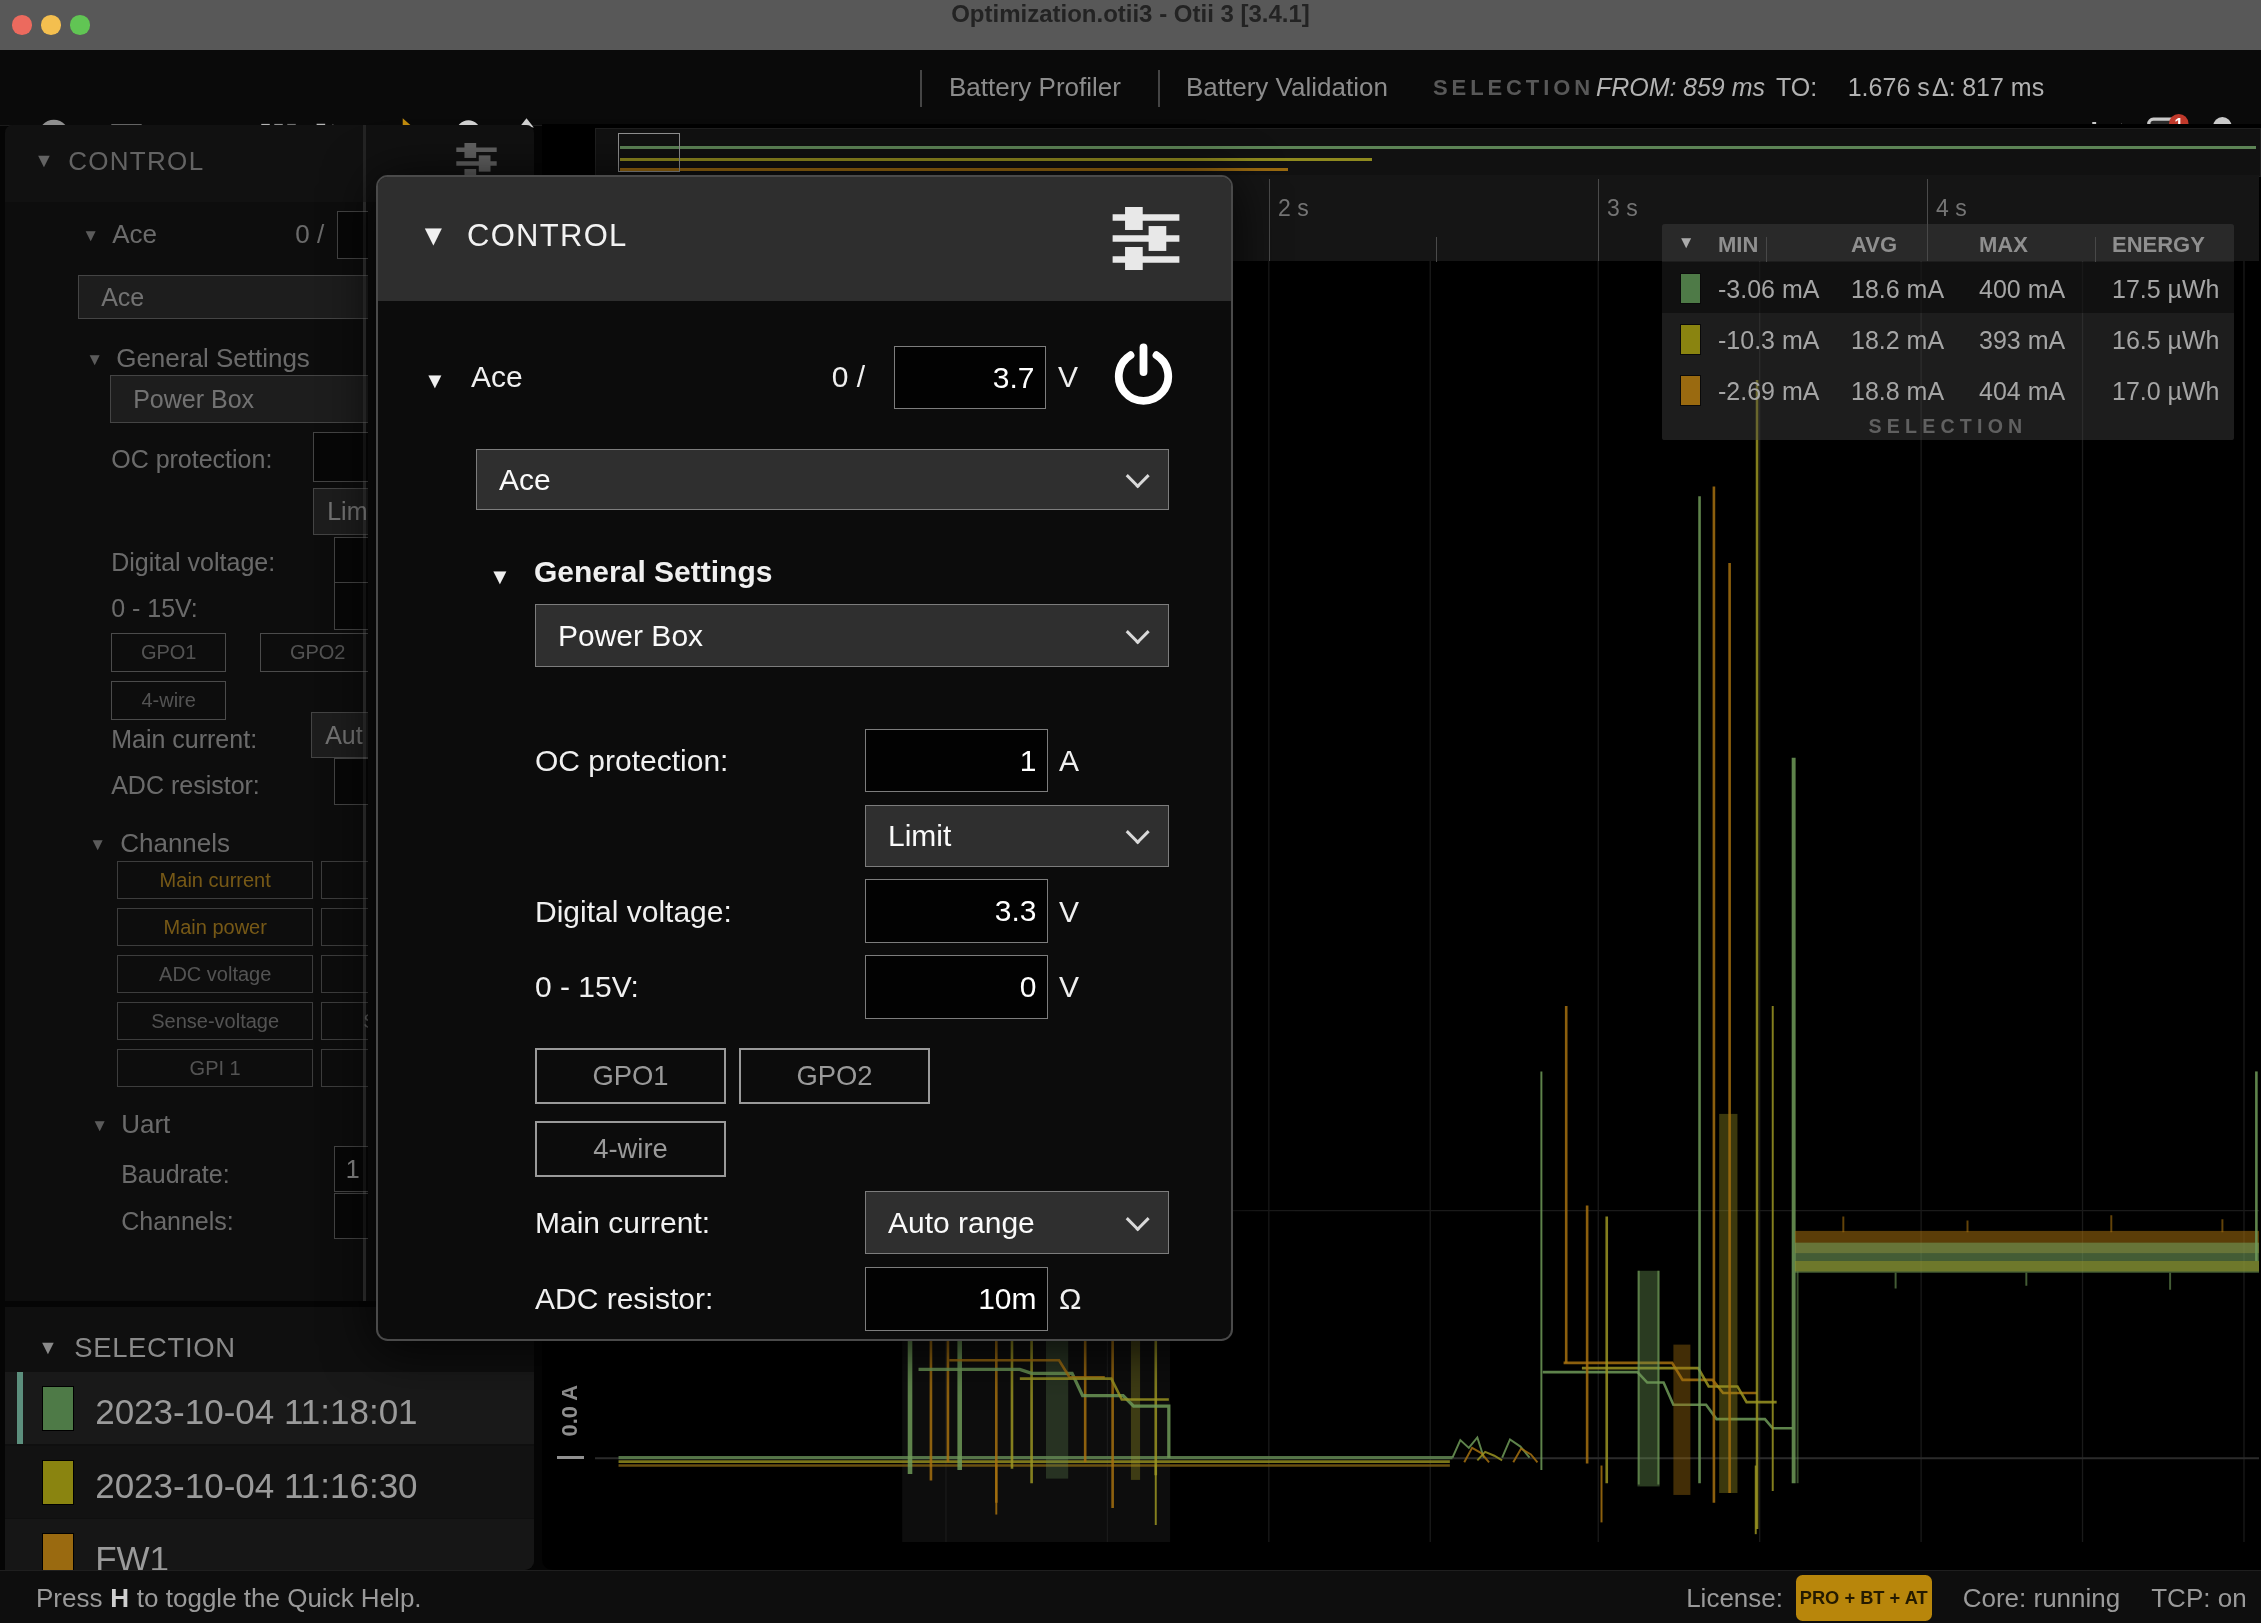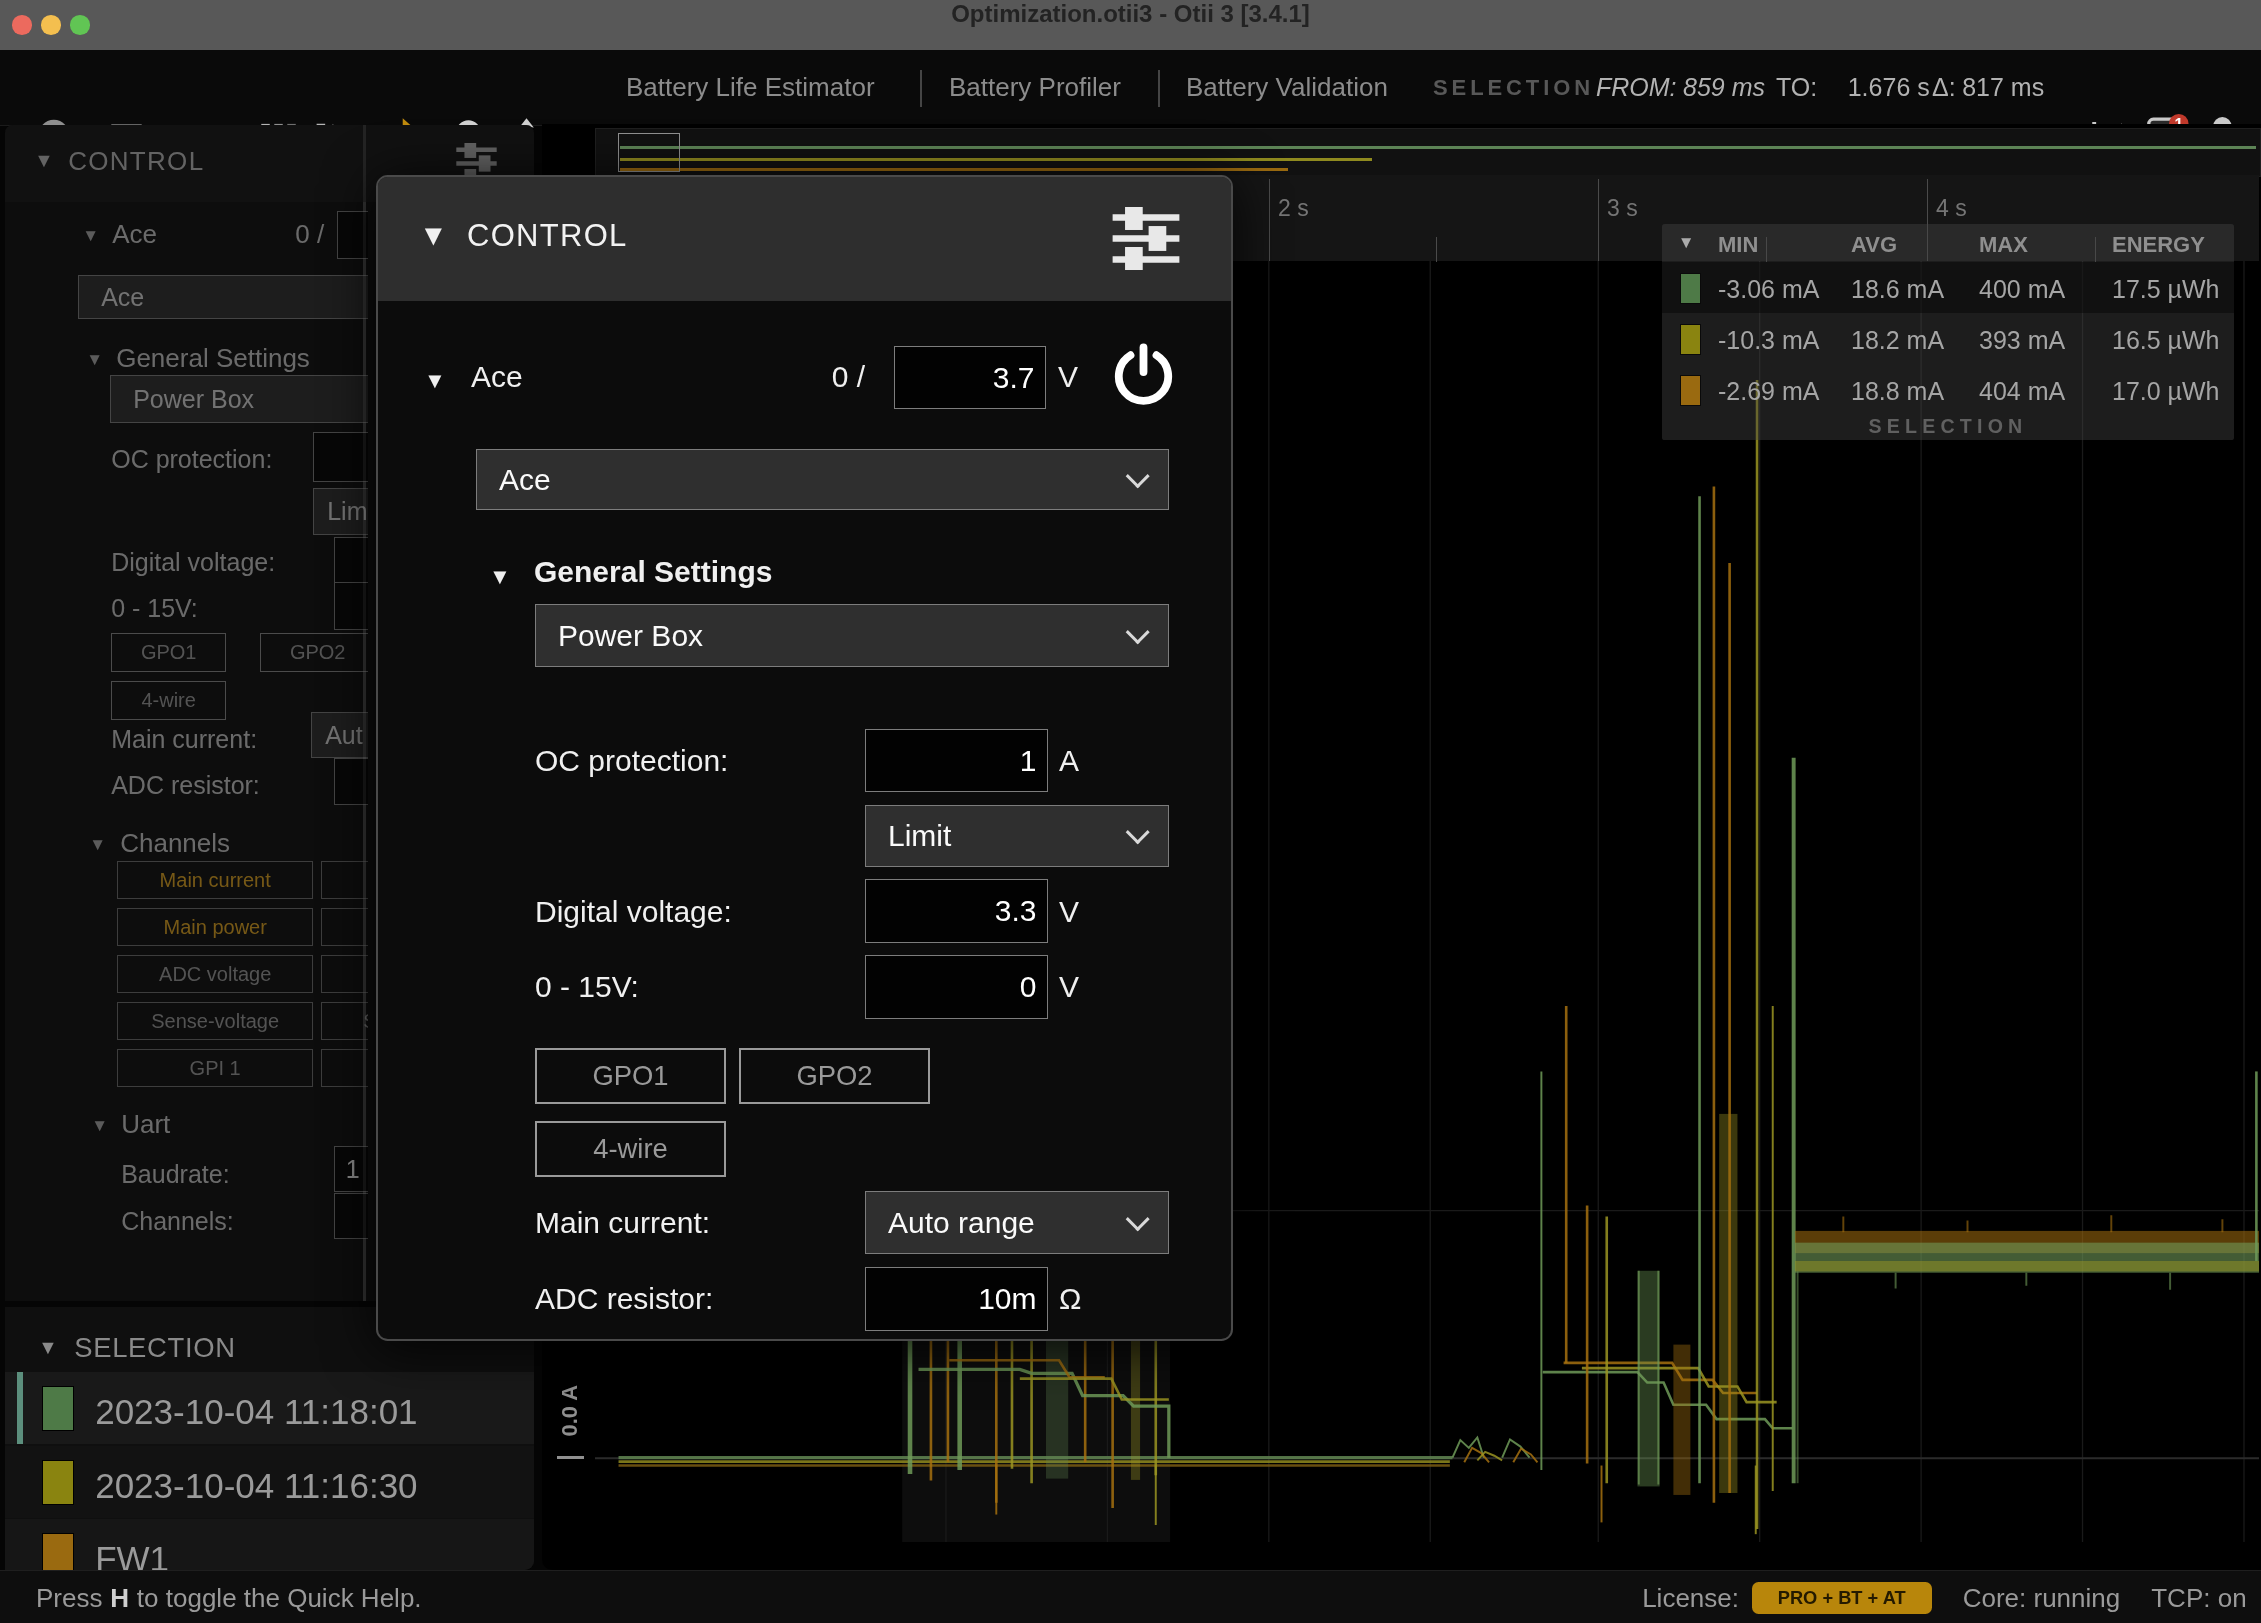--- a/index.html
+++ b/index.html
@@ -62,21 +62,21 @@
   .meas{left:1662px;top:224px;width:572px;height:216px;background:rgba(70,70,70,.42);border-radius:2.6px;}
   .mhdr{position:absolute;font-size:22px;font-weight:bold;color:#8f8f8f;top:7.8px;}
   .mcell{position:absolute;font-size:25px;color:#a5a5a5;}
   .mrow{position:absolute;left:0;width:572px;height:51px;}
   .mswatch{position:absolute;left:18.3px;top:11px;width:18.3px;height:29px;border:0.7px solid #0a0a0a;}
   
   .statusbar{left:0;top:1570px;width:2261px;height:54px;background:#0e0e0e;border-top:1.3px solid #1f1f1f;}
   .help{position:absolute;left:36px;top:0;height:54px;display:flex;align-items:center;font-size:26px;color:#9a9a9a;gap:7.8px;}
   .help b{color:#cfcfcf;}
   .statusright{position:absolute;right:14.4px;top:0;height:54px;display:flex;align-items:center;gap:31px;font-size:26px;color:#9a9a9a;}
-  .licbadge{display:inline-flex;align-items:center;justify-content:center;height:32px;padding:0 26px;border-radius:6.5px;
+  .licbadge{display:inline-flex;align-items:center;justify-content:center;height:46px;padding:0 4px;border-radius:6.5px;
             font-size:18.3px;font-weight:bold;color:#241a00;}
   svg{display:block;}
 </style>
 </head>
 <body>
 
 <div id="root">
 
   <div class="abs titlebar">
     <span class="tl" style="left:12.4px;background:#ec6a5e;"></span>
@@ -127,21 +127,20 @@
         </svg>
       </div>
     <div class="abs" style="left:508px;top:67px;">
       <svg width="37" height="41" viewBox="0 0 56 62">
           <polygon points="28,2 17,16 39,16" fill="#d0d0d0"></polygon>
           <polygon points="28,60 17,46 39,46" fill="#d0d0d0"></polygon>
           <circle cx="28" cy="31" r="8" fill="none" stroke="#d0d0d0" stroke-width="5"></circle>
         </svg>
       </div>
 
-    <span class="tbtxt" style="left:626px;">Battery Life Estimator</span>
     <div class="tbsep" style="left:920px;"></div>
     <span class="tbtxt" style="left:949px;">Battery Profiler</span>
     <div class="tbsep" style="left:1158px;"></div>
     <span class="tbtxt" style="left:1186px;">Battery Validation</span>
 
     <span class="tbtxt selword" style="left:1433px;">SELECTION</span>
     <span class="tbtxt selinfo" style="left:1596px;font-style:italic;">
       <span class="k">FROM:</span>
       <span>859 ms</span>
       </span>

